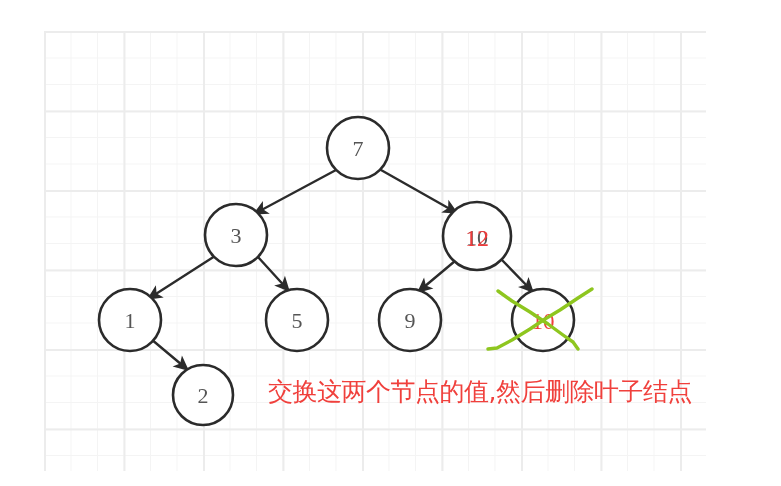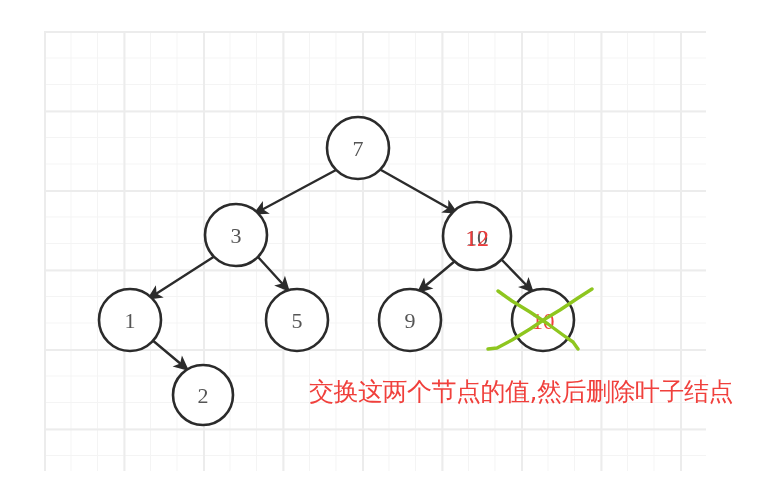--- a/index.html
+++ b/index.html
@@ -83,21 +83,20 @@
   #caption {
     position: absolute;
     left: 268px;
     top: 377px;
     font-family: "DejaVu Sans", sans-serif;
     font-size: 25px;
     line-height: 30px;
     color: #f0403c;
     white-space: nowrap;
     letter-spacing: -0.5px;
-    margin-left: 41px;
   }
 </style>
 </head>
 <body>
 
 <div id="canvas">
 
   <div id="grid"></div>
 
   <svg id="drawing" viewBox="0 0 781 486" xmlns="http://www.w3.org/2000/svg">

